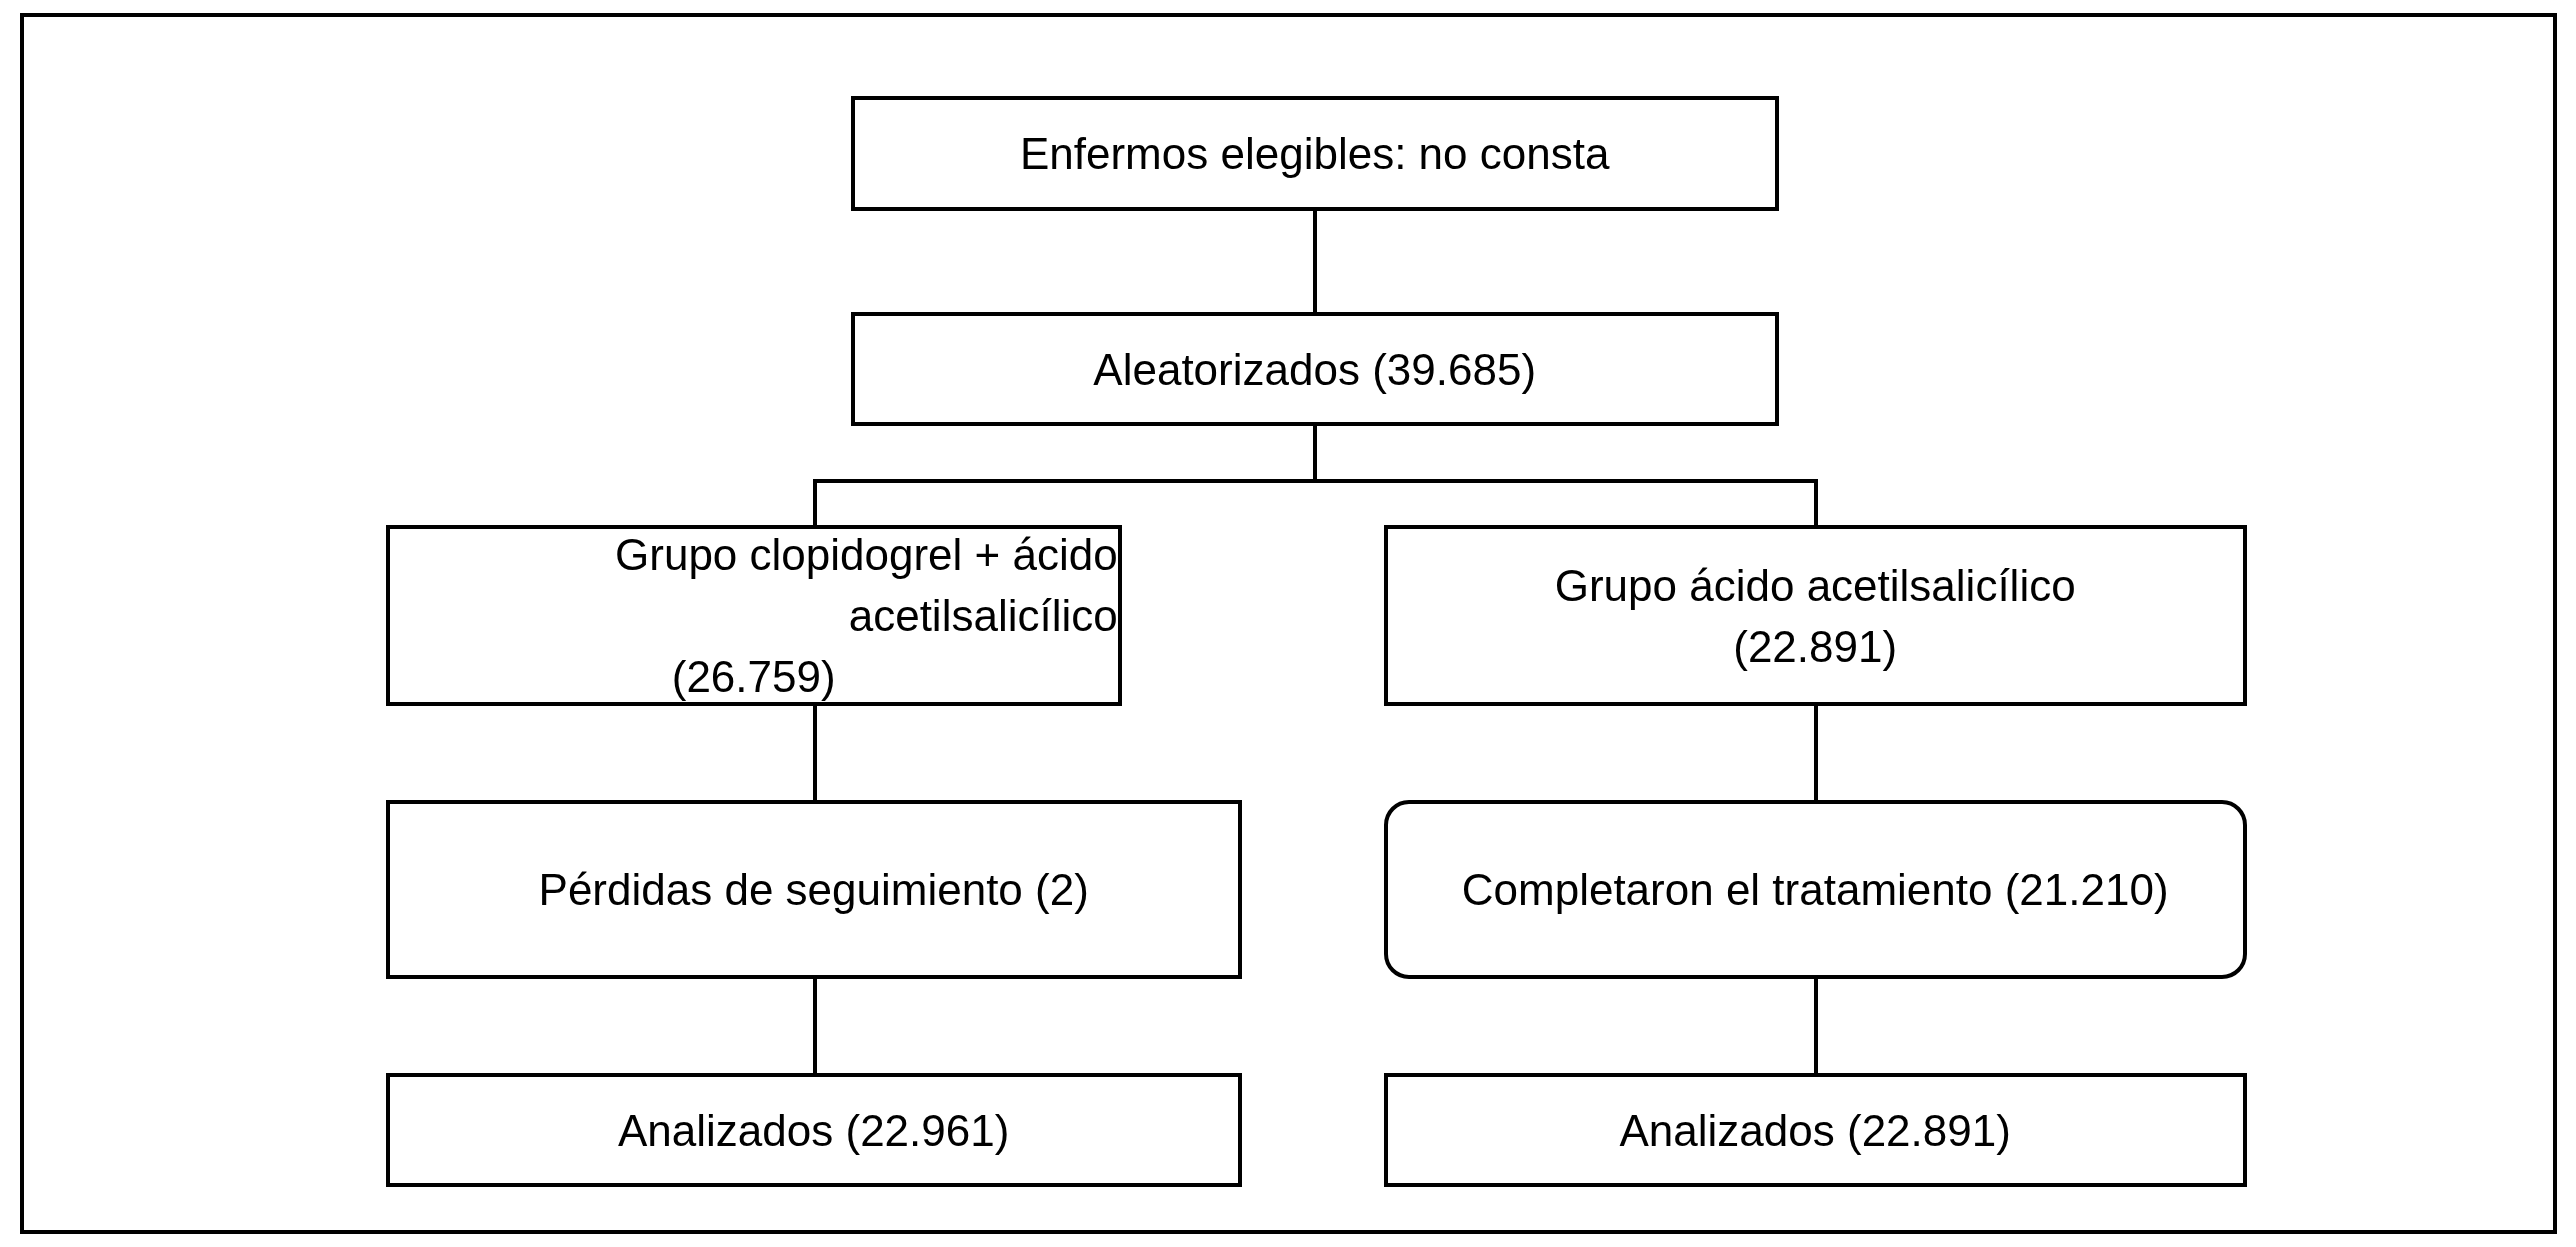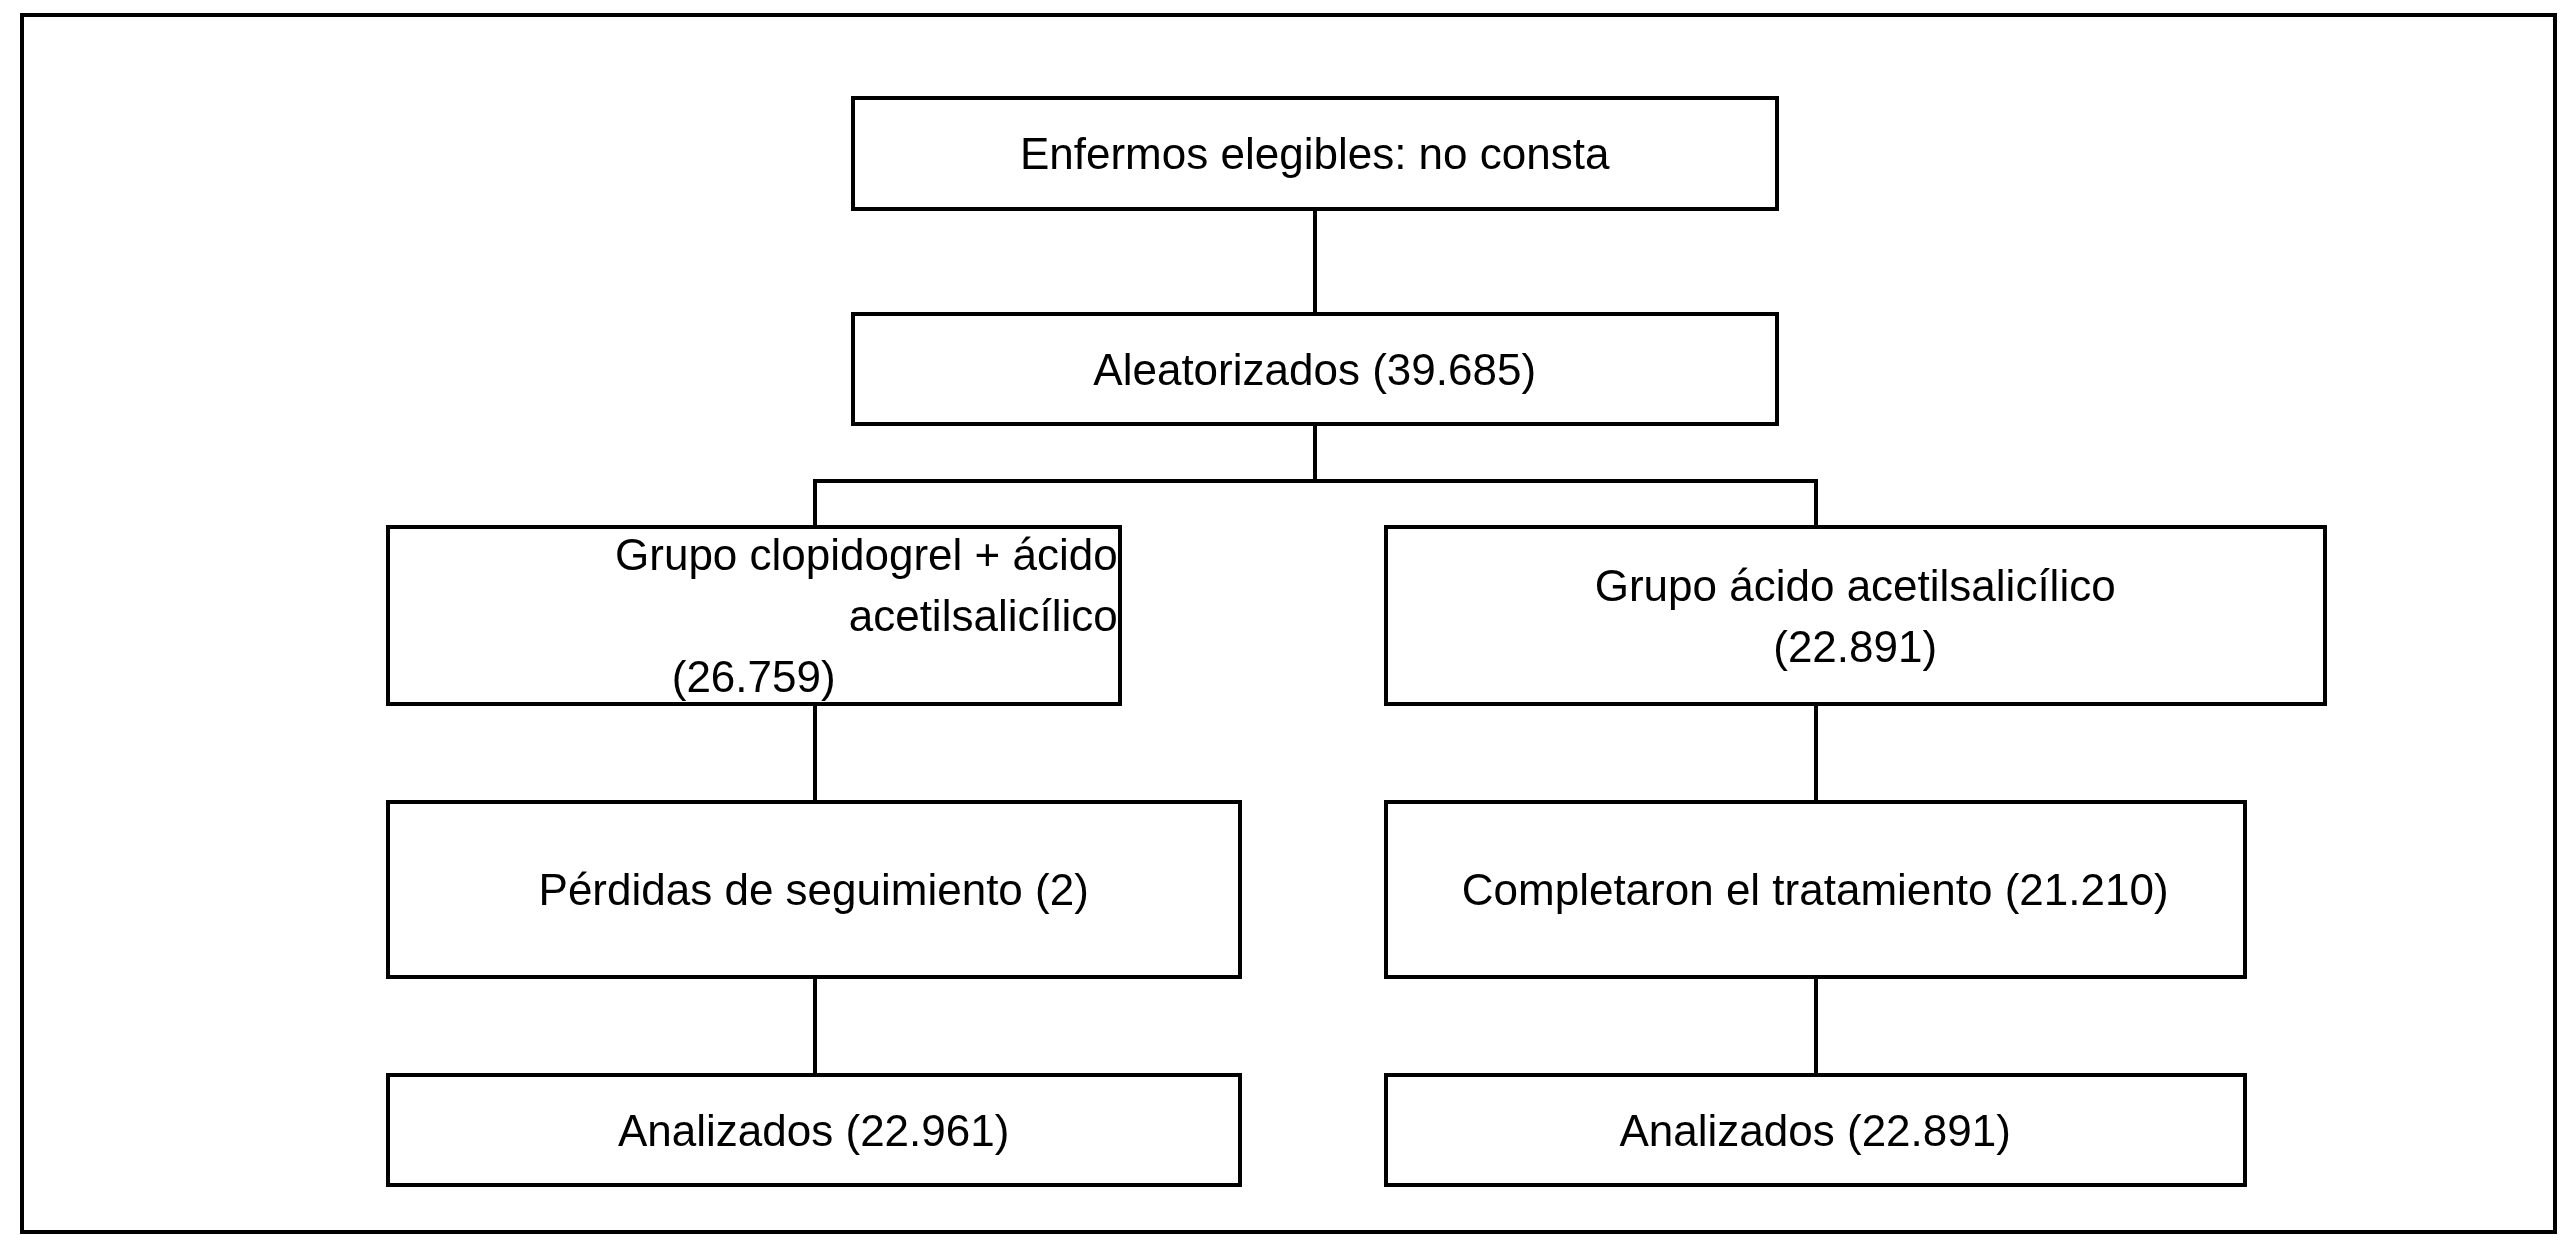--- a/index.html
+++ b/index.html
@@ -47,23 +47,23 @@
   .hline {
     position: absolute;
     height: 3.9px;
     background: #000000;
     z-index: 1;
   }
   
   #box-eligible        { left: 827px; top: 79px;  width: 928px; height: 115px; }
   #box-randomized      { left: 827px; top: 295px;  width: 928px; height: 114px; }
   #box-group-left      { left: 362px;  top: 508px;  width: 736px; height: 181px; }
-  #box-group-right     { left: 1360px; top: 508px;  width: 943px; height: 181px; }
+  #box-group-right     { left: 1360px; top: 508px;  width: 863px; height: 181px; }
   #box-completed-left  { left: 362px;  top: 783px;  width: 856px; height: 179px; }
-  #box-completed-right { left: 1360px; top: 783px;  width: 863px; height: 179px; }
+  #box-completed-right { left: 1360px; top: 783px;  width: 863px; height: 179px; border-radius: 25px; }
   #box-analyzed-left   { left: 362px;  top: 1056px; width: 856px; height: 114px; }
   #box-analyzed-right  { left: 1360px; top: 1056px; width: 863px; height: 114px; }
   
   #conn-eligible-randomized   { left: 1289px; top: 194px;  height: 102px; }
   #conn-randomized-branch     { left: 1289px; top: 409px;  height: 57px;  }
   #conn-branch-horizontal     { left: 789px; top: 462px;  width: 1005px; }
   #conn-drop-left             { left: 789px; top: 462px;  height: 49px;  }
   #conn-drop-right            { left: 1790px; top: 462px;  height: 49px;  }
   #conn-group-completed-left  { left: 789px; top: 689px;  height: 96px; }
   #conn-group-completed-right { left: 1790px; top: 689px;  height: 96px; }

